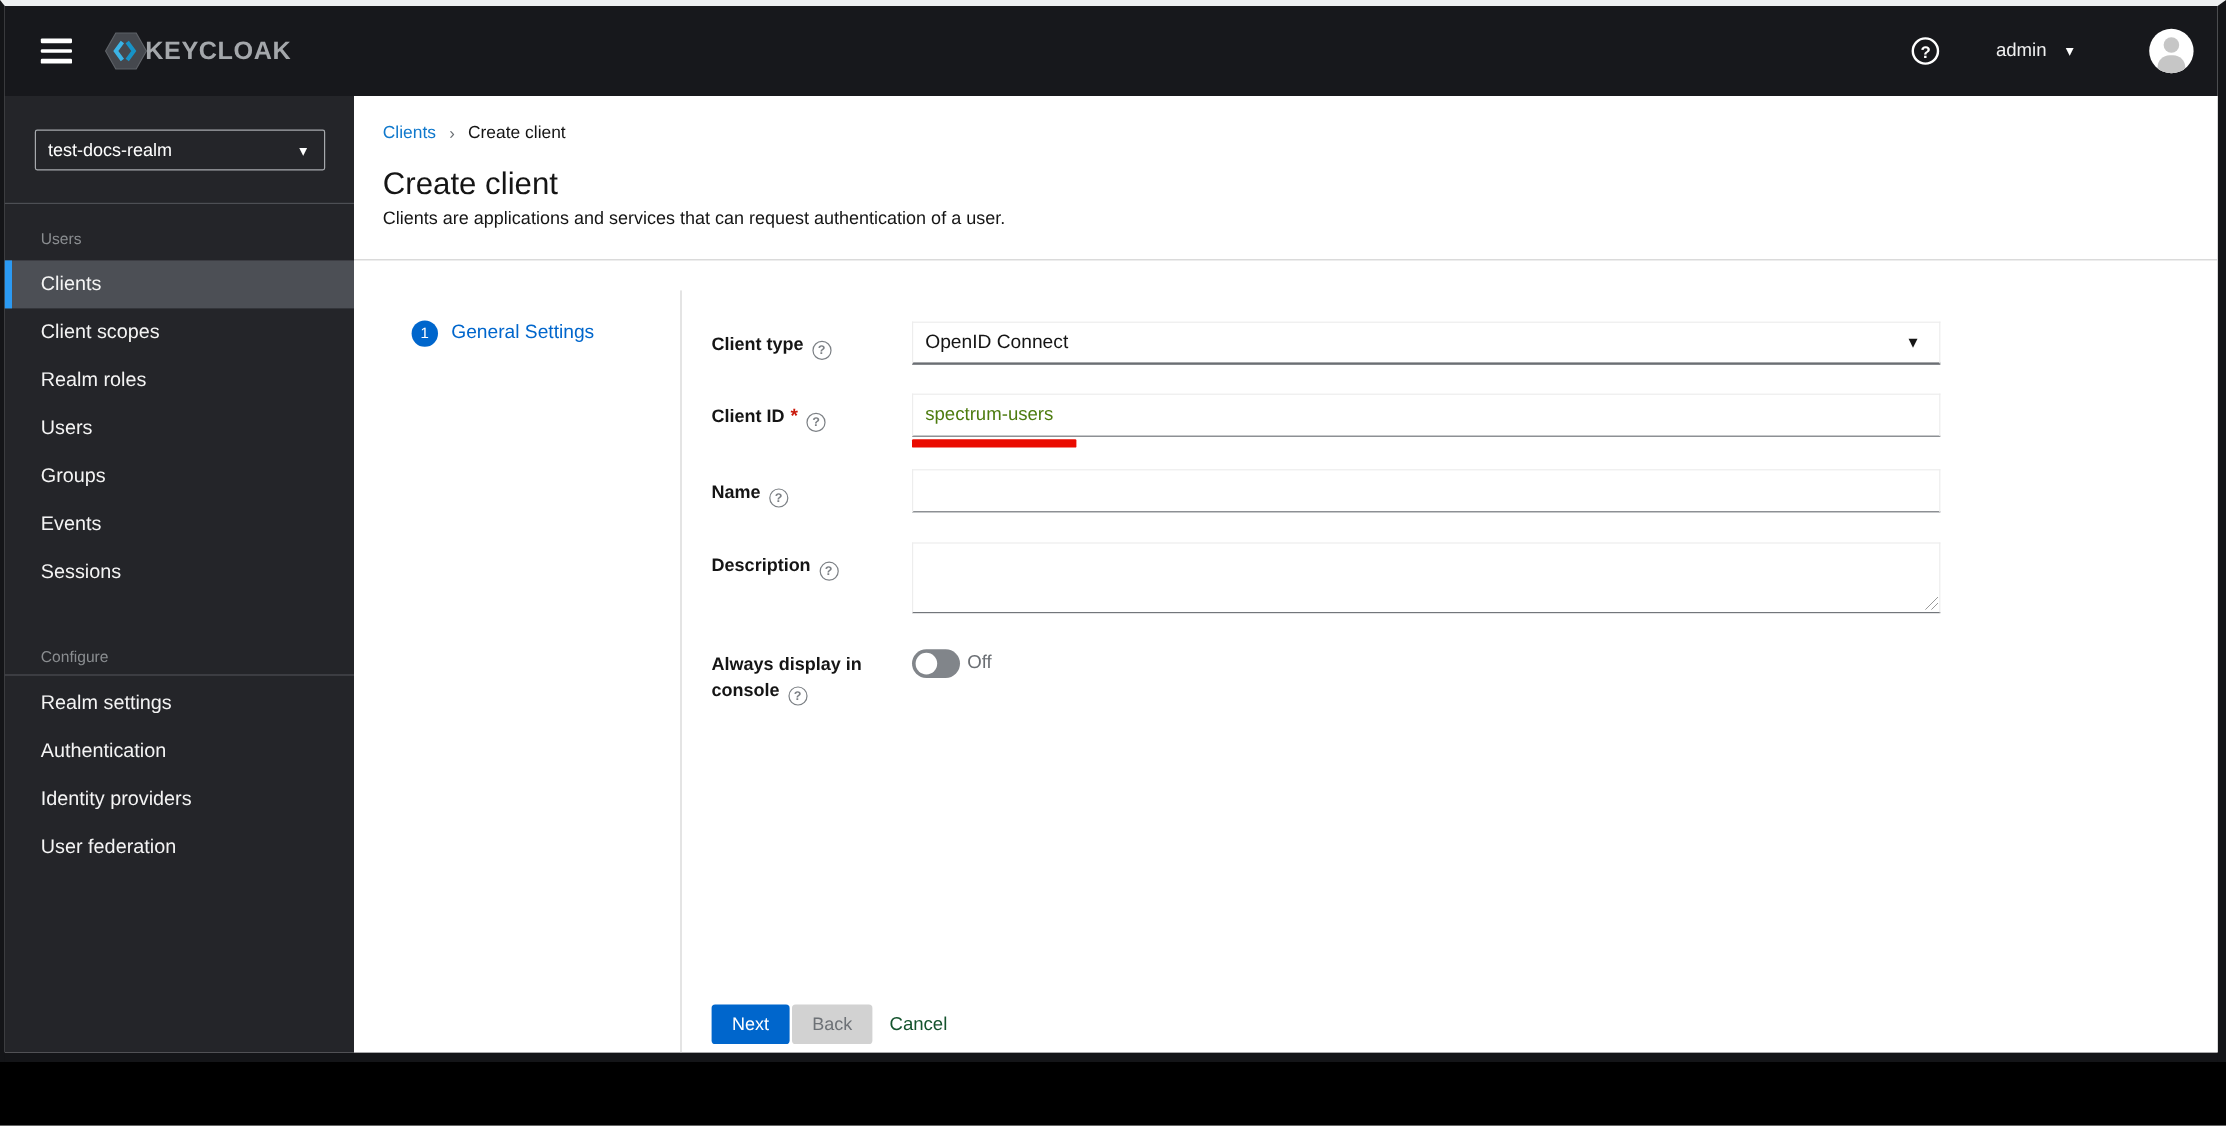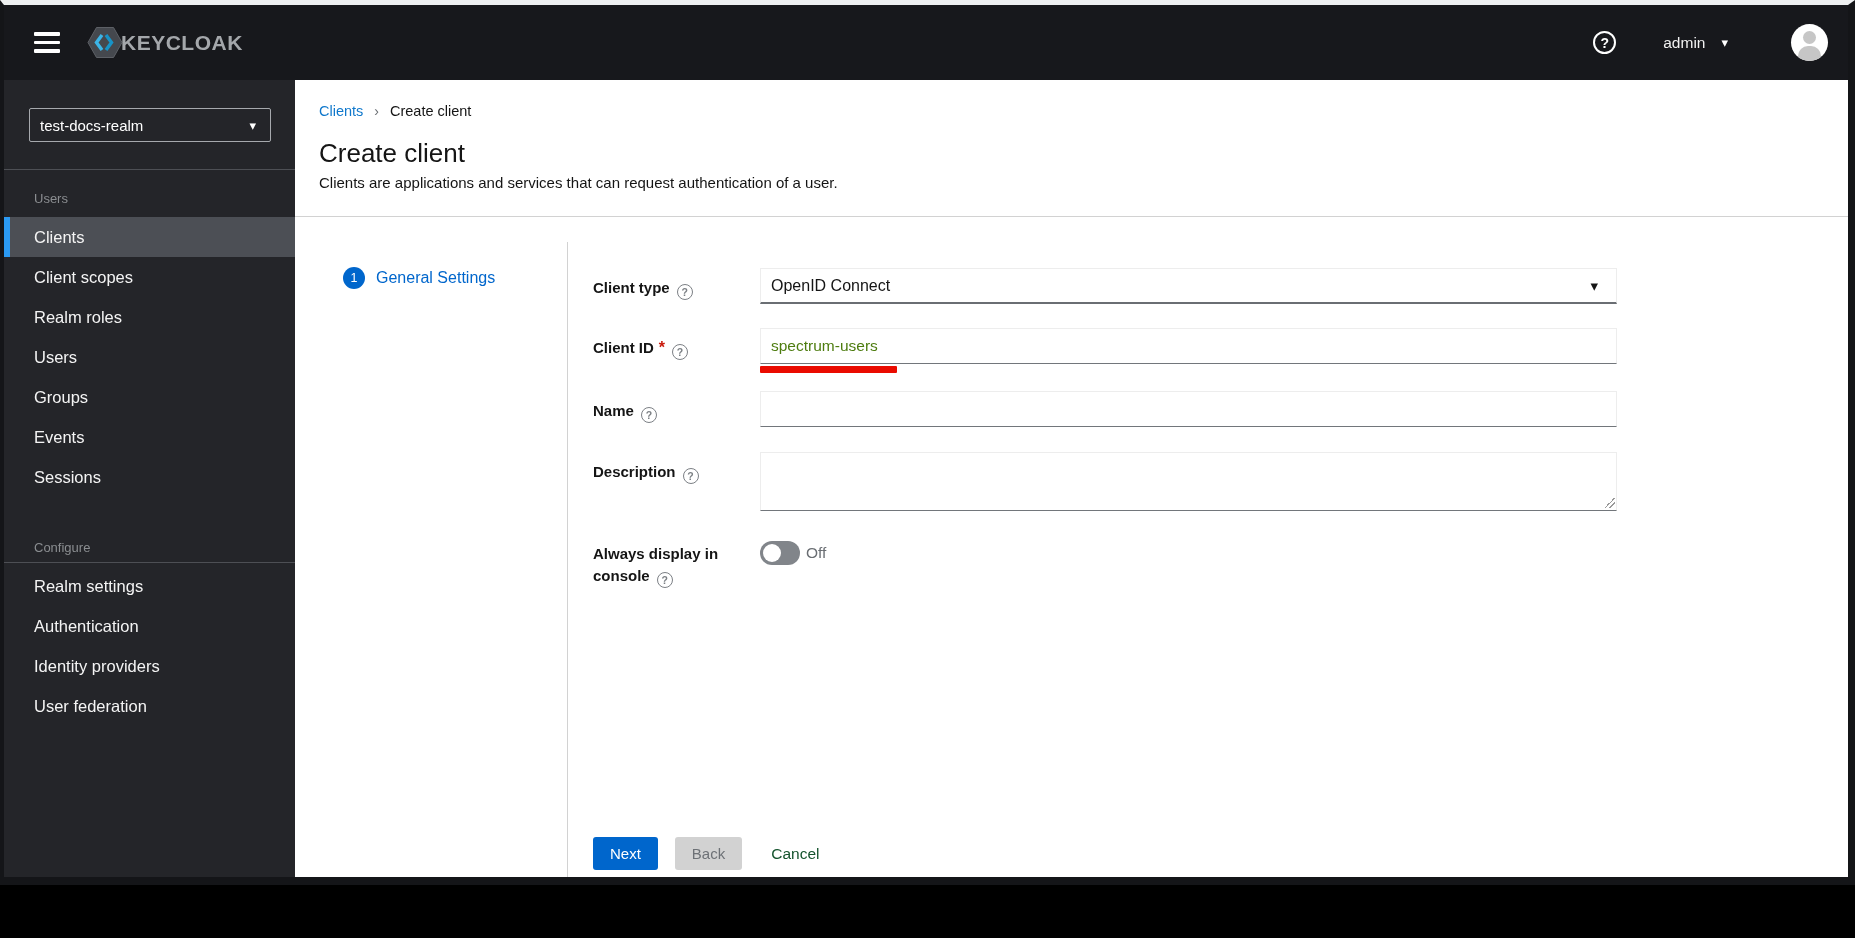--- a/index.html
+++ b/index.html
@@ -169,21 +169,21 @@
     width: 40px; height: 24px; border-radius: 12px; background: #81858a;
     position: relative; cursor: pointer; flex: 0 0 40px;
   }
   .pf-switch .knob {
     position: absolute; left: 3px; top: 3px; width: 18px; height: 18px;
     border-radius: 50%; background: #fff;
   }
   .switch-label { font-size: 15.5px; color: #6a6e73; }
   
   .form-spacer { flex: 1; }
-  .wizard-footer { display: flex; align-items: center; gap: 17px; }
+  .wizard-footer { display: flex; align-items: center; gap: 2px; }
   .btn {
     height: 33px; padding: 0 17px; border: none; border-radius: 3px;
     font-size: 15px; font-family: "Liberation Sans", sans-serif; cursor: pointer;
   }
   .btn-primary { background: #0066cc; color: #fff; }
   .btn-disabled { background: #d2d2d2; color: #6d7176; cursor: default; }
   .btn-link {
     background: none; border: none; color: #14532d; font-size: 15.5px;
     margin-left: 12px; cursor: pointer; font-family: "Liberation Sans", sans-serif;
   }

